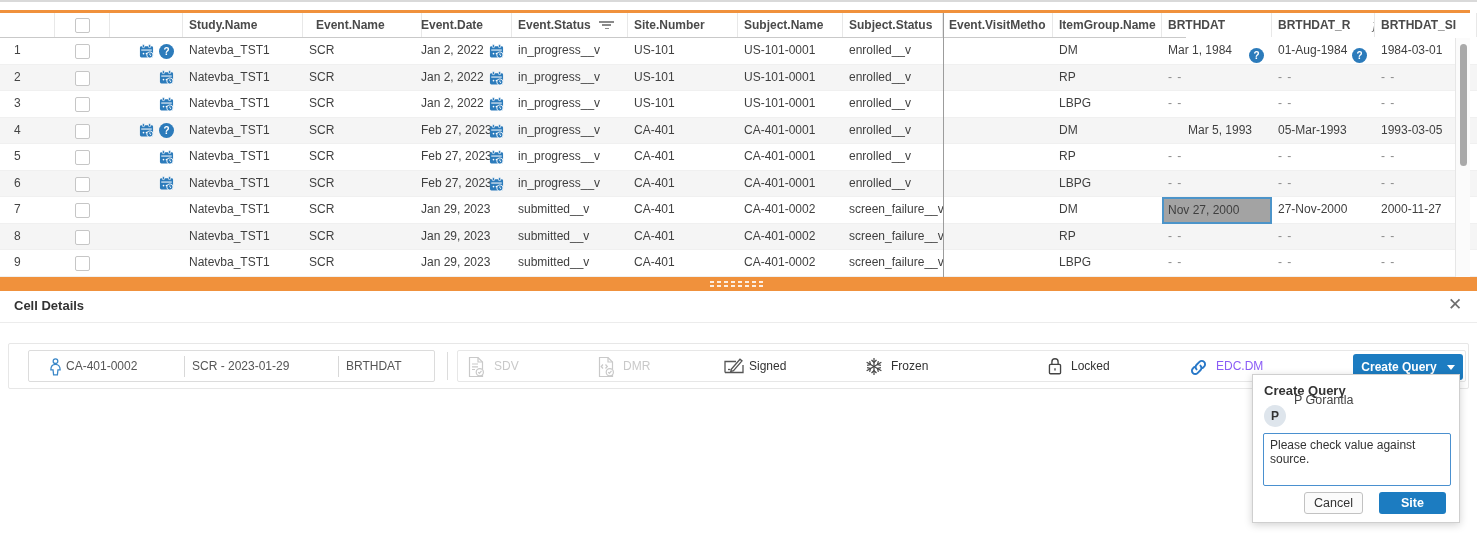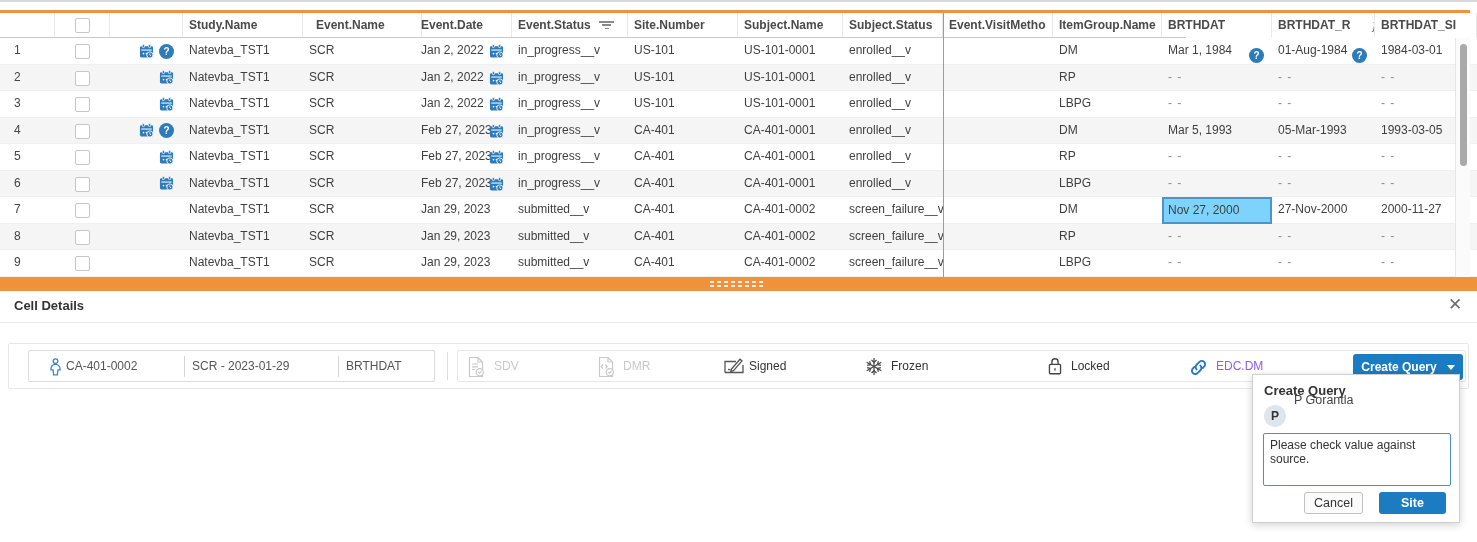--- a/index.html
+++ b/index.html
@@ -23,21 +23,21 @@
   .filter-ic i:nth-child(1){width:15px}.filter-ic i:nth-child(2){width:9px}.filter-ic i:nth-child(3){width:4px}
 
   #grid-body{position:absolute;left:0;top:38px;width:1477px;height:239px;overflow:hidden;}
   .trow{position:absolute;left:0;width:1477px;height:26.5px;background:#fff;border-bottom:1px solid #f0f0f0;box-sizing:border-box;}
   .trow.stripe{background:#f5f5f5;}
   .tcell{position:absolute;top:0;height:26.5px;line-height:25.5px;padding-left:6px;box-sizing:border-box;
          white-space:nowrap;overflow:hidden;color:#3f3f3f;}
   .tcell.dim .txt{color:#8a8a8a;letter-spacing:1px;}
   .tcell.c-num{padding-left:14px;color:#444;}
   .tcell.c-icons{display:flex;justify-content:flex-end;align-items:center;gap:5px;padding-right:9px;}
-  .tcell.selected{background:#7dd3fc;border:2px solid #4c94c9;line-height:22px;padding-left:4px;}
+  .tcell.selected{background:#a3a3a3;border:2px solid #4c94c9;line-height:22px;padding-left:4px;}
   .cbx{width:13px;height:13px;border:1px solid #c6c6c6;border-radius:2px;background:#fff;
        position:absolute;left:20px;top:6px;}
   #grid-header .cbx{top:5px;}
   .q-icon{display:inline-block;width:15px;height:15px;border-radius:50%;background:#2c7bbb;color:#fff;
           font-size:10px;font-weight:bold;text-align:center;line-height:15px;flex:0 0 15px;}
   .cell-cal{position:absolute;right:8px;top:5px;}
   .cell-q{position:absolute;right:8px;top:5px;}
   .col-divider{position:absolute;left:943px;top:13px;width:1px;height:264px;background:#9c9c9c;}
   #vscroll-track{position:absolute;left:1455px;top:38px;width:15px;height:239px;background:#fbfbfb;
                  border-left:1px solid #e6e6e6;box-sizing:border-box;}
@@ -268,21 +268,21 @@
               <circle cx="8" cy="10.2" r="0.9" fill="#fff"></circle>
               <circle cx="11.6" cy="11.7" r="3.3" fill="#2c7bbb" stroke="#fff" stroke-width="0.9"></circle>
               <path d="M11.6 10 v1.8 l1.3 0.8" stroke="#fff" stroke-width="0.9" fill="none"></path>
             </svg></span></div>
         <div class="tcell" style="left: 512px; width: 116px; position: absolute;"><span class="txt">in_progress__v</span></div>
         <div class="tcell" style="left: 628px; width: 110px; position: absolute;"><span class="txt">CA-401</span></div>
         <div class="tcell" style="left: 738px; width: 105px; position: absolute;"><span class="txt">CA-401-0001</span></div>
         <div class="tcell" style="left: 843px; width: 100px; position: absolute;"><span class="txt">enrolled__v</span></div>
         <div class="tcell" style="left: 943px; width: 110px; position: absolute;"><span class="txt"></span></div>
         <div class="tcell" style="left: 1053px; width: 109px; position: absolute;"><span class="txt">DM</span></div>
-        <div class="tcell" style="left: 1162px; width: 110px; position: absolute;"><span class="txt">Mar 5, 1993</span></div>
+        <div class="tcell" style="left: 1162px; width: 110px; position: absolute; text-align: center;"><span class="txt">Mar 5, 1993</span></div>
         <div class="tcell" style="left: 1272px; width: 103px; position: absolute;"><span class="txt">05-Mar-1993</span></div>
         <div class="tcell" style="left: 1375px; width: 102px; position: absolute;"><span class="txt">1993-03-05</span></div>
       </div>
       <div class="trow" style="top: 106px;">
         <div class="tcell c-num" style="left: 0px; width: 55px;"><span class="txt">5</span></div>
         <div class="tcell" style="left: 55px; width: 55px;">
           <span class="cbx"></span>
         </div>
         <div class="tcell c-icons" style="left: 110px; width: 73px;">
           <svg width="15" height="15" viewBox="0 0 16 16">

